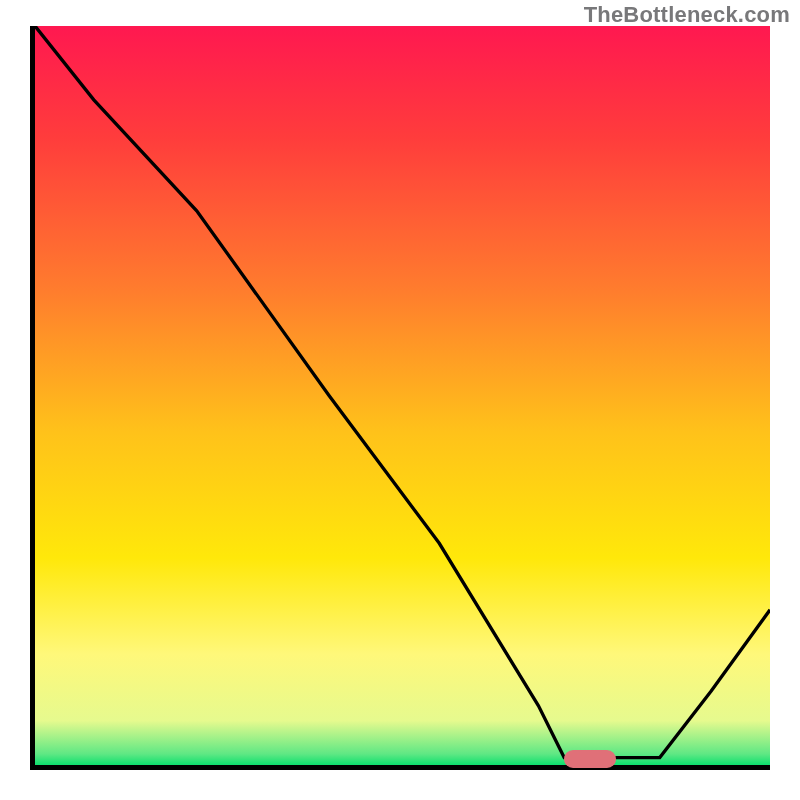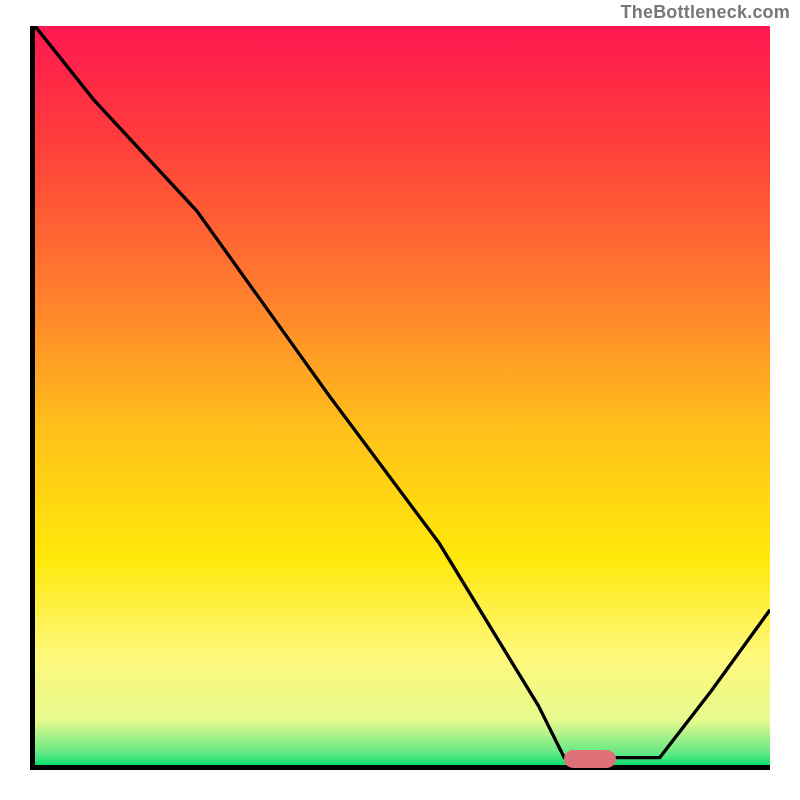--- a/index.html
+++ b/index.html
@@ -13,21 +13,21 @@
   }
   .wrap {
     position: relative;
     width: 800px;
     height: 800px;
   }
   .watermark {
     position: absolute;
     top: 2px;
     right: 10px;
-    font-size: 18px;
+    font-size: 22px;
     font-weight: 700;
     color: #78787a;
     letter-spacing: 0.2px;
   }
   .plot-frame {
     position: absolute;
     left: 30px;
     top: 26px;
     width: 740px;   
     height: 744px;  

